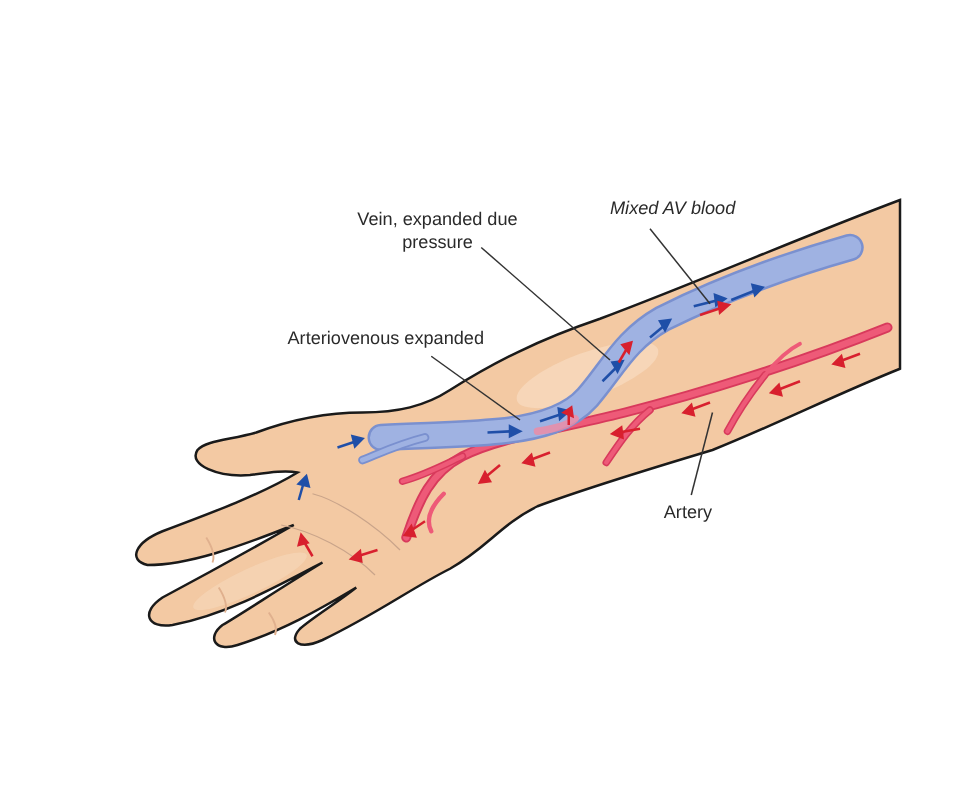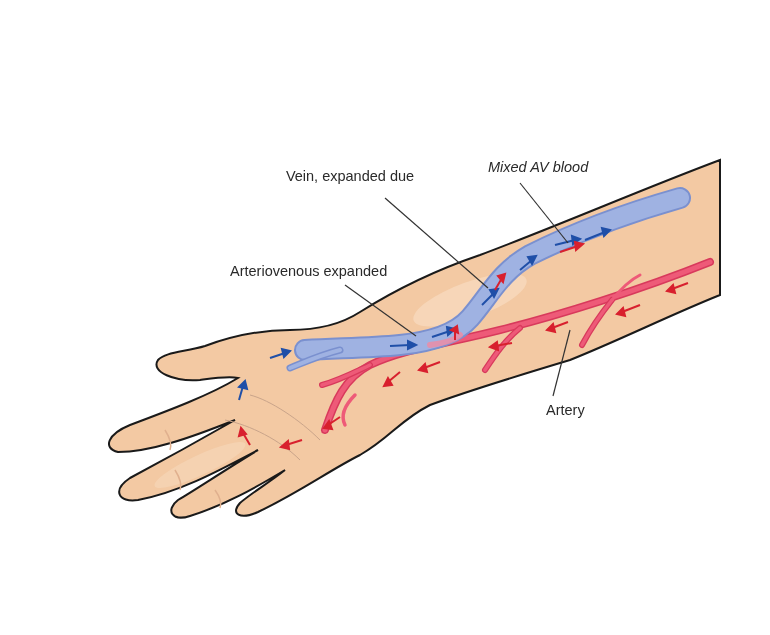--- a/index.html
+++ b/index.html
@@ -123,17 +123,18 @@
       <line x1="385" y1="198" x2="488" y2="288"></line>
       <line x1="520" y1="183" x2="568" y2="243"></line>
       <line x1="345" y1="285" x2="416" y2="336"></line>
       <line x1="570" y1="330" x2="553" y2="396"></line>
     </g>
   </svg>
 
   
   <div class="label center" style="left:280px; top:148px; width:140px;margin-top:19px;">
     <div>Vein, expanded due</div>
+    <div>pressure</div>
   </div>
   <div class="label" style="left:488px; top:158px;font-style:italic;">Mixed AV blood</div>
   <div class="label" style="left:230px; top:262px;">Arteriovenous expanded</div>
-  <div class="label" style="left:531px; top:401px;margin-left:15px;">Artery</div>
+  <div class="label" style="left:531px; top:401px;">Artery</div>
 </div>
 
 </body></html>

